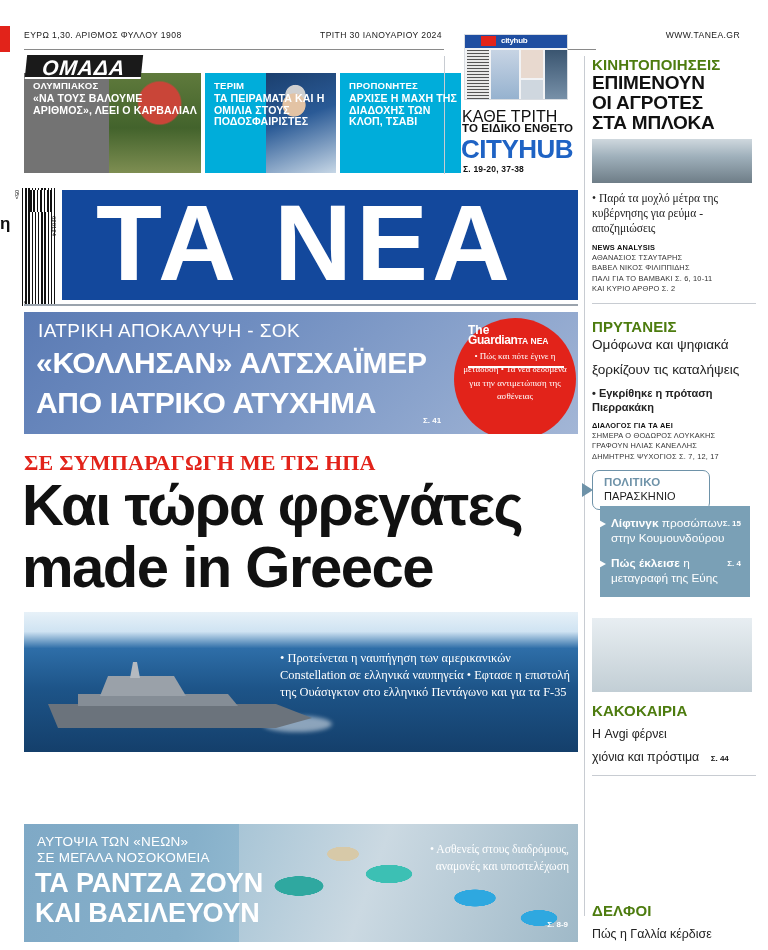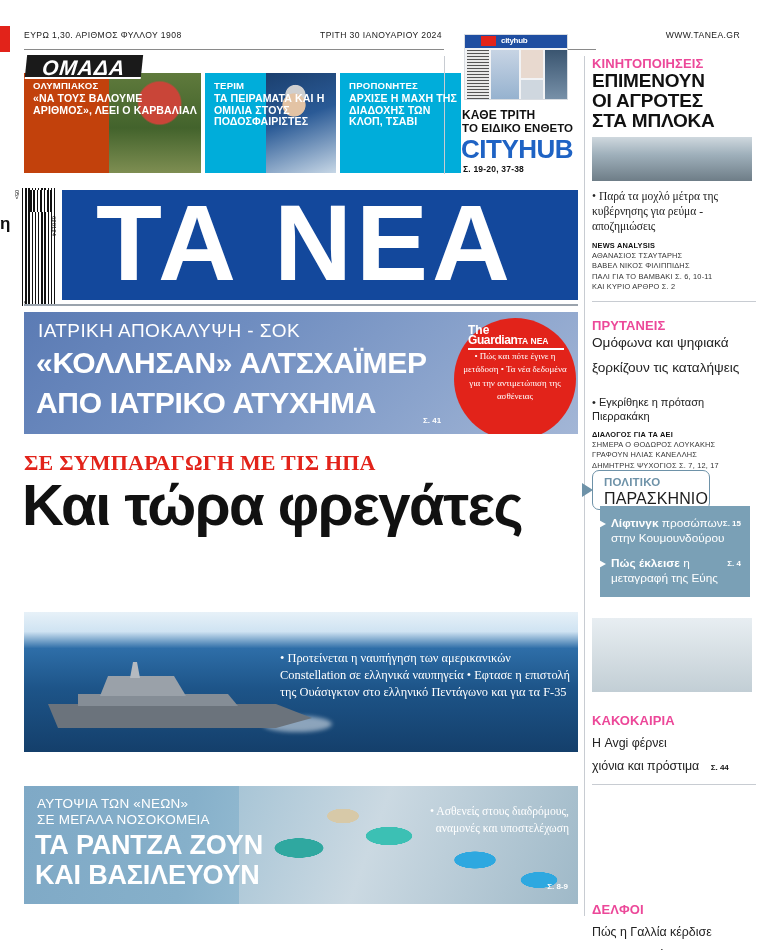--- a/index.html
+++ b/index.html
@@ -29,21 +29,21 @@
   .omada-logo {
     position: absolute; left: 2px; top: 0px; width: 116px; height: 26px;
     background: linear-gradient(#1a1a1a,#1a1a1a); color: #fff;
     font-style: italic; font-weight: bold; font-size: 21px; letter-spacing: 1px;
     line-height: 26px; text-align: center;
     transform: skewX(-6deg);
     z-index: 4;
     border-top: 2px solid #fff; border-bottom: 2px solid #fff;
   }
   .sp-card { position: absolute; top: 20px; height: 100px; overflow: hidden; }
-  .sp-1 { left: 0; width: 177px; background: #c2410c; }
+  .sp-1 { left: 0; width: 177px; background: #737373; }
   .sp-2 { left: 181px; width: 131px; background: #00adda; }
   .sp-3 { left: 316px; width: 121px; background: #00adda; }
   .sp-photo { position: absolute; right: 0; top: 0; height: 100%; }
   .ph-carvalhal { width: 92px; background:
       radial-gradient(circle at 55% 30%, #c94538 0 24%, rgba(201,69,56,0) 26%),
       radial-gradient(circle at 54% 22%, #d9b395 0 12%, rgba(0,0,0,0) 13%),
       linear-gradient(#5f7a3c, #43632c 55%, #7e8e52); }
   .ph-terim { width: 70px; background:
       radial-gradient(circle at 40% 32%, #e3c3a4 0 14%, rgba(0,0,0,0) 15%),
       radial-gradient(circle at 42% 22%, #cfcfcf 0 11%, rgba(0,0,0,0) 12%),
@@ -56,21 +56,21 @@
   .cityhub { position: absolute; left: 452px; top: 34px; width: 126px; height: 142px; }
   .ch-cover { position: absolute; left: 12px; top: 0; width: 104px; height: 66px; background: #f2f3f5; border: 1px solid #d9dde2; overflow: hidden; }
   .ch-cover .band { position: absolute; left: 0; top: 0; width: 100%; height: 13px; background: #1f4ea1; }
   .ch-cover .band .logo { position: absolute; left: 36px; top: 1px; font-size: 8px; font-weight: bold; color: #fff; letter-spacing: -.3px; }
   .ch-cover .red { position: absolute; left: 16px; top: 1px; width: 15px; height: 10px; background: #e2231a; }
   .ch-cover .c1 { position: absolute; left: 2px; top: 15px; width: 22px; height: 49px; background: repeating-linear-gradient(#555 0 1px, #e8e8e8 1px 3px); }
   .ch-cover .c2 { position: absolute; left: 26px; top: 15px; width: 28px; height: 49px; background: linear-gradient(#c7d4e4,#96b2cf); }
   .ch-cover .c3 { position: absolute; left: 56px; top: 15px; width: 22px; height: 28px; background: #e8d9cf; }
   .ch-cover .c4 { position: absolute; left: 56px; top: 45px; width: 22px; height: 19px; background: #cfd7df; }
   .ch-cover .c5 { position: absolute; left: 80px; top: 15px; width: 22px; height: 49px; background: linear-gradient(#3a5570,#7790a8); }
-  .ch-l1 { position: absolute; left: 10px; top: 74px; font-size: 12px; font-weight: bold; color: #111; letter-spacing: .1px; }
+  .ch-l1 { position: absolute; left: 10px; top: 74px; font-size: 16px; font-weight: normal; color: #111; letter-spacing: .1px; }
   .ch-l2 { position: absolute; left: 10px; top: 88px; font-size: 11.5px; font-weight: bold; color: #111; letter-spacing: .1px; }
   .ch-logo { position: absolute; left: 9px; top: 100px; font-size: 26px; font-weight: bold; color: #1f63c4; letter-spacing: -.5px; }
   .ch-pages { position: absolute; left: 11px; top: 130px; font-size: 8.5px; font-weight: bold; color: #111; letter-spacing: .2px; }
   .ch-divider { position: absolute; left: 444px; top: 56px; width: 1px; height: 118px; background: #c8ccd2; }
 
   
   .barcode { position: absolute; left: 22px; top: 188px; width: 34px; height: 118px;
     background: repeating-linear-gradient(90deg,#111 0 1.5px,#fff 1.5px 3.2px); }
   .barcode2 { position: absolute; left: 30px; top: 190px; width: 22px; height: 22px;
     background: repeating-linear-gradient(90deg,#111 0 1.5px,#fff 1.5px 3.4px); }
@@ -84,21 +84,21 @@
   
   .alz { position: absolute; left: 24px; top: 312px; width: 554px; height: 122px;
     background: linear-gradient(135deg,#5b7bb4 0%, #6f8dc0 35%, #8aa3cc 70%, #a3b6d6 100%); overflow: hidden; }
   .alz .kicker { position: absolute; left: 14px; top: 8px; font-size: 19px; color: #fff; letter-spacing: .4px; }
   .alz .h1 { position: absolute; left: 12px; top: 34px; font-size: 30px; font-weight: bold; color: #fff; letter-spacing: -.3px; white-space: nowrap; }
   .alz .h2 { position: absolute; left: 12px; top: 74px; font-size: 30px; font-weight: bold; color: #fff; letter-spacing: -.3px; white-space: nowrap; }
   .alz .pg { position: absolute; left: 399px; top: 104px; font-size: 8px; font-weight: bold; color: #fff; }
   .alz-circle { position: absolute; right: 2px; top: 6px; width: 122px; height: 122px; border-radius: 50%; background: #e2231a; }
   .gd-badge { position: absolute; left: 14px; top: 8px; width: 96px; }
   .gd-the { font-size: 12px; font-weight: bold; color: #fff; line-height: 8px; }
-  .gd-main { font-size: 12px; font-weight: bold; color: #fff; line-height: 12px; border-bottom: 2px solid #fff; padding-bottom: 1px; letter-spacing: -.4px; }
+  .gd-main { font-size: 12px; font-weight: bold; color: #fff; line-height: 12px; border-bottom: 2px solid #fff; padding-bottom: 19px; letter-spacing: -.4px; }
   .gd-main .tn { font-size: 8.5px; letter-spacing: 0; }
   .alz-circle .bullets { position: absolute; left: 5px; top: 32px; width: 112px; text-align: center; color: #fff; font-size: 9px; line-height: 13.4px; font-family: "Liberation Serif", serif; }
 
   
   .frig { position: absolute; left: 24px; top: 450px; width: 554px; height: 320px; background: #fff; overflow: hidden; }
   .frig .kicker { position: absolute; left: 0px; top: 0px; font-size: 22px; font-weight: bold; color: #e2231a; font-family: "Liberation Serif", serif; letter-spacing: .2px; }
   .frig .l1 { position: absolute; left: -2px; top: 26px; font-size: 58px; font-weight: bold; color: #111; letter-spacing: -1.5px; line-height: 58px; }
   .frig .l2 { position: absolute; left: -2px; top: 88px; font-size: 58px; font-weight: bold; color: #111; letter-spacing: -1.5px; line-height: 58px; }
   .sea { position: absolute; left: 0; top: 162px; width: 554px; height: 140px;
     background: linear-gradient(#e7f1f8 0%, #cfe3f2 14%, #2e6ea8 26%, #1d5488 55%, #143f6b 100%); }
@@ -108,62 +108,62 @@
   .ship .deck { position: absolute; left: 30px; bottom: 22px; width: 160px; height: 12px; background: #858d96; clip-path: polygon(0 0, 150px 0, 160px 100%, 0 100%); }
   .ship .sup  { position: absolute; left: 52px; bottom: 32px; width: 86px; height: 20px; background: #9aa1a9; clip-path: polygon(8px 0, 74px 0, 86px 100%, 0 100%); }
   .ship .mast { position: absolute; left: 82px; bottom: 50px; width: 10px; height: 16px; background: #b5bac0; clip-path: polygon(3px 0, 7px 0, 10px 100%, 0 100%); }
   .ship .wake { position: absolute; left: 214px; bottom: -4px; width: 70px; height: 16px; background: rgba(255,255,255,.5); border-radius: 50%; filter: blur(2px); }
   .frig .bullets { position: absolute; right: 6px; top: 200px; width: 292px; text-align: left; color: #fff;
     font-family: "Liberation Serif", serif; font-size: 12.4px; line-height: 17px; }
   .frig .credit { position: absolute; left: 226px; top: 323px; font-size: 7.6px; color: #333; letter-spacing: .4px; }
   .frig .credit b { font-size: 8.4px; }
 
   
-  .hosp { position: absolute; left: 24px; top: 786px; width: 554px; height: 118px; overflow: hidden;
+  .hosp { position: absolute; left: 24px; top: 824px; width: 554px; height: 118px; overflow: hidden;
     background: linear-gradient(100deg,#7fa9c6 0%, #86b0ca 30%, #9ec2d6 52%, #b9d2e0 100%); }
   .hosp .beds { position: absolute; left: 215px; top: 0; width: 339px; height: 118px;
     background:
       radial-gradient(ellipse 40px 16px at 60px 62px, #2fa8a0 0 60%, rgba(0,0,0,0) 62%),
       radial-gradient(ellipse 38px 15px at 150px 50px, #3cc0b4 0 60%, rgba(0,0,0,0) 62%),
       radial-gradient(ellipse 34px 14px at 236px 74px, #2ea8e0 0 60%, rgba(0,0,0,0) 62%),
       radial-gradient(ellipse 30px 13px at 300px 94px, #2ea8e0 0 60%, rgba(0,0,0,0) 62%),
       radial-gradient(ellipse 26px 12px at 104px 30px, #d7c9a8 0 60%, rgba(0,0,0,0) 62%),
       linear-gradient(110deg,#a8c5d6,#cbd9e2 40%,#9fb9c8); }
   .hosp .kick1 { position: absolute; left: 13px; top: 10px; font-size: 13.5px; color: #fff; letter-spacing: .2px; }
   .hosp .kick2 { position: absolute; left: 13px; top: 26px; font-size: 13.5px; color: #fff; letter-spacing: .2px; }
   .hosp .h1 { position: absolute; left: 11px; top: 44px; font-size: 27px; font-weight: bold; color: #fff; letter-spacing: -.2px; }
   .hosp .h2 { position: absolute; left: 11px; top: 74px; font-size: 27px; font-weight: bold; color: #fff; letter-spacing: -.2px; }
   .hosp .bullets { position: absolute; right: 9px; top: 18px; width: 168px; text-align: right; color: #fff;
     font-family: "Liberation Serif", serif; font-size: 11.6px; line-height: 16.5px; }
   .hosp .pg { position: absolute; right: 10px; top: 96px; font-size: 8px; font-weight: bold; color: #fff; }
 
   
   .rail { position: absolute; left: 592px; top: 56px; width: 164px; height: 880px; }
   .rail-div { position: absolute; left: 584px; top: 56px; width: 1px; height: 860px; background: #c8ccd2; }
-  .r-kicker { font-size: 13px; font-weight: bold; color: #ec4899; letter-spacing: .1px; }
+  .r-kicker { font-size: 15px; font-weight: bold; color: #4d7c0f; letter-spacing: .1px; }
   .r-head { font-size: 19px; font-weight: bold; color: #111; line-height: 20px; letter-spacing: -.2px; }
   .r-sub { font-size: 12.4px; color: #222; line-height: 15px; margin-top: 8px; }
   .r-rule { height: 1px; background: #c8ccd2; margin: 9px 0; }
   .r-meta { font-size: 7.4px; color: #333; line-height: 10.2px; letter-spacing: .2px; }
   .r-meta b { color: #111; }
   .r-bullet { font-size: 11px; color: #222; line-height: 14px; }
   .r-pg { font-weight: bold; font-size: 8px; color: #111; }
 
   .blk { position: absolute; left: 0; width: 164px; }
   .b-farmers { top: 0; }
   .farm-photo { width: 160px; height: 44px; margin-top: 6px;
     background: linear-gradient(#cfd8de,#9fb0bb 40%,#6e7d87),
                 radial-gradient(circle at 74% 36%, #e2662a 0 14%, rgba(0,0,0,0) 16%); }
   .b-prytaneis { top: 262px; }
   .b-politiko { top: 414px; }
   .pol-tab { position: relative; width: 118px; height: 40px; border: 1.4px solid #6e92a8; border-radius: 7px; background: #fff; }
   .pol-tab .arrow { position: absolute; left: -11px; top: 12px; width: 0; height: 0;
     border-top: 7px solid transparent; border-bottom: 7px solid transparent; border-left: 11px solid #6e92a8; }
   .pol-tab .k1 { position: absolute; left: 11px; top: 5px; font-size: 11.5px; font-weight: bold; color: #6e92a8; letter-spacing: .2px; }
-  .pol-tab .k2 { position: absolute; left: 11px; top: 19px; font-size: 16px; color: #1c1c1c; letter-spacing: .1px; }
+  .pol-tab .k2 { position: absolute; left: 11px; top: 19px; font-size: 11px; color: #1c1c1c; letter-spacing: .1px; }
   .pol-box { position: relative; width: 150px; margin-top: -4px; margin-left: 8px; background: #7aa0b6; padding: 10px 9px 11px 11px; }
   .pol-item { position: relative; color: #fff; font-size: 11.8px; line-height: 15px; }
   .pol-item + .pol-item { margin-top: 10px; }
   .pol-item .arrow { position: absolute; left: -14px; top: 3px; width: 0; height: 0;
     border-top: 5.5px solid transparent; border-bottom: 5.5px solid transparent; border-left: 9px solid #fff; }
   .pol-item b { font-weight: bold; }
   .pol-pg { font-size: 8px; font-weight: bold; float: right; }
   .b-weather { top: 562px; }
   .snow-photo { width: 160px; height: 74px;
     background: linear-gradient(#e8eef2,#d5dee3 50%,#c2ced5),
@@ -259,20 +259,21 @@
           <span>Guardian</span><span class="tn">ΤΑ ΝΕΑ</span>
         </div>
       </div>
       <div class="bullets">• Πώς και πότε έγινε η μετάδοση • Τα νέα δεδομένα για την αντιμετώπιση της ασθένειας</div>
     </div>
   </div>
 
   <div class="frig">
     <div class="kicker">ΣΕ ΣΥΜΠΑΡΑΓΩΓΗ ΜΕ ΤΙΣ ΗΠΑ</div>
     <div class="l1">Και τώρα φρεγάτες</div>
+    <div class="l2">made in Greece</div>
 
     <div class="sea"></div>
     <div class="ship">
       <div class="wake"></div>
       <div class="hull"></div>
       <div class="deck"></div>
       <div class="sup"></div>
       <div class="mast"></div>
     </div>
 
@@ -310,21 +311,21 @@
         <span>ΠΑΛΙ ΓΙΑ ΤΟ ΒΑΜΒΑΚΙ  Σ. 6, 10-11</span><br>
         <span>ΚΑΙ ΚΥΡΙΟ ΑΡΘΡΟ Σ. 2</span>
       </div>
       <div class="r-rule"></div>
     </div>
 
     <div class="blk b-prytaneis">
       <div class="r-kicker">ΠΡΥΤΑΝΕΙΣ</div>
       <div class="r-sub" style="font-size:13.6px;line-height:16.5px;margin-top:2px;">Ομόφωνα και ψηφιακά</div>
       <div class="r-sub" style="font-size:13.6px;line-height:16.5px;">ξορκίζουν τις καταλήψεις</div>
-      <div class="r-bullet" style="margin-top:19px;">• Εγκρίθηκε η πρόταση Πιερρακάκη</div>
+      <div class="r-bullet" style="margin-top:8px;font-weight:bold;">• Εγκρίθηκε η πρόταση Πιερρακάκη</div>
       <div class="r-meta" style="margin-top:7px;">
         <b>ΔΙΑΛΟΓΟΣ ΓΙΑ ΤΑ ΑΕΙ</b><br>
         <span>ΣΗΜΕΡΑ Ο ΘΟΔΩΡΟΣ ΛΟΥΚΑΚΗΣ</span><br>
         <span>ΓΡΑΦΟΥΝ ΗΛΙΑΣ ΚΑΝΕΛΛΗΣ</span><br>
         <span>ΔΗΜΗΤΡΗΣ ΨΥΧΟΓΙΟΣ Σ. 7, 12, 17</span>
       </div>
     </div>
 
     <div class="blk b-politiko">
       <div class="pol-tab">
@@ -341,21 +342,21 @@
         <div class="pol-item">
           <div class="arrow"></div>
           <span class="pol-pg">Σ. 4</span>
           <b>Πώς έκλεισε</b><span> η μεταγραφή της Εύης</span>
         </div>
       </div>
     </div>
 
     <div class="blk b-weather">
       <div class="snow-photo"></div>
-      <div class="r-kicker" style="margin-top:21px;">ΚΑΚΟΚΑΙΡΙΑ</div>
+      <div class="r-kicker" style="margin-top:10px;">ΚΑΚΟΚΑΙΡΙΑ</div>
       <div class="r-sub">Η Avgi φέρνει</div>
       <div class="r-sub">
         <span>χιόνια και πρόστιμα</span>
         <span class="r-pg" style="margin-left:8px;">Σ. 44</span>
       </div>
       <div class="r-rule"></div>
     </div>
 
 
     <div class="blk b-delfoi">

